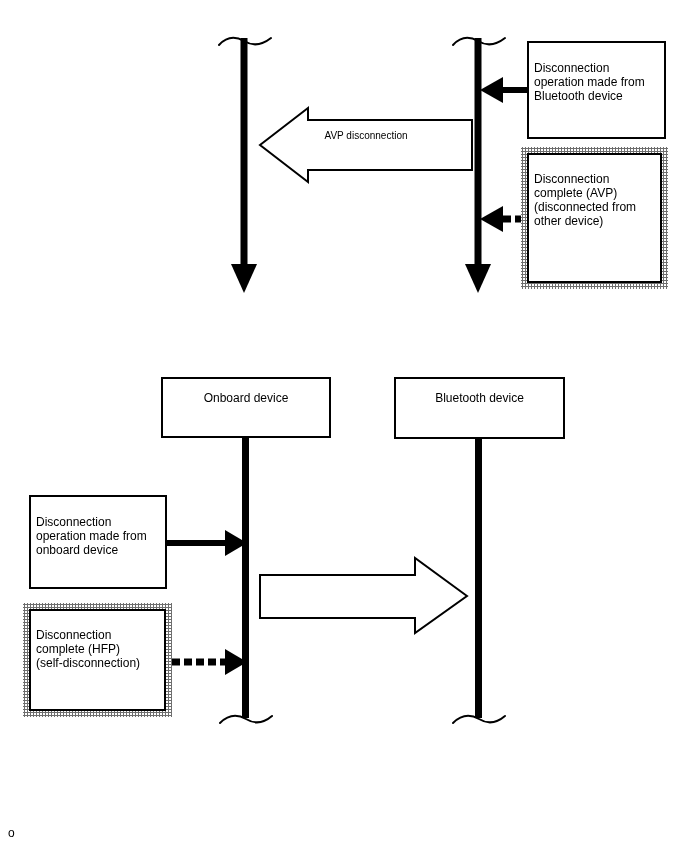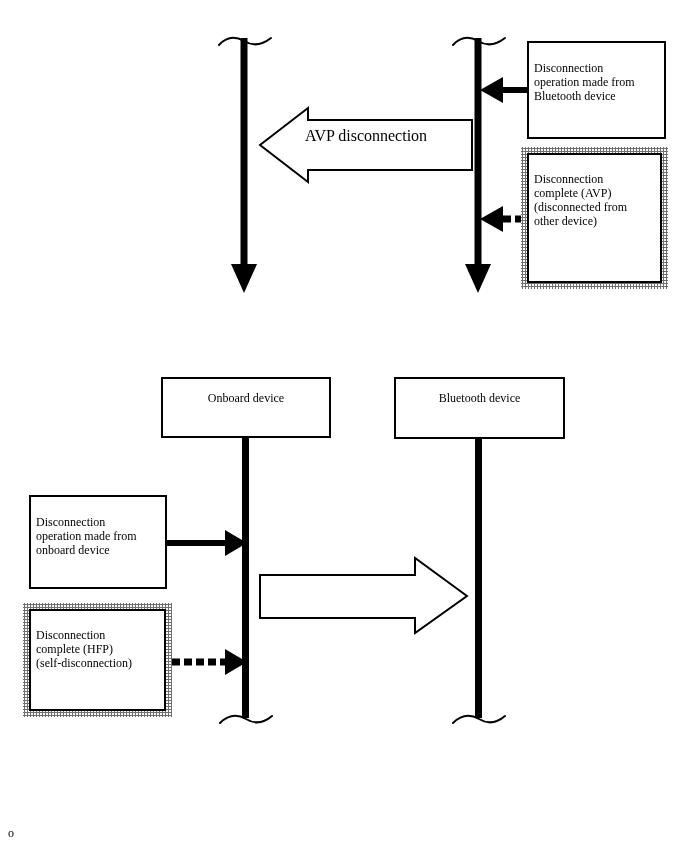--- a/index.html
+++ b/index.html
@@ -1,21 +1,21 @@
 <!DOCTYPE html>
 <html><head>
 <meta charset="utf-8">
 <style>
   html, body { margin: 0; padding: 0; background: #fff; }
   .canvas {
     position: relative;
     width: 688px;
     height: 852px;
     background: #ffffff;
-    font-family: Liberation Serif, serif;
+    font-family: Liberation Sans, sans-serif;
     color: #000;
     overflow: hidden;
   }
   .gfx { position: absolute; left: 0; top: 0; }
   .gfx .ink { fill: #000; stroke: none; }
   .gfx .squig { fill: none; stroke: #000; stroke-width: 2; stroke-linecap: round; }
   .gfx .blockarrow { fill: #fff; stroke: #000; stroke-width: 2; stroke-linejoin: miter; }
   .gfx .dashshaft { stroke: #000; stroke-width: 7; stroke-dasharray: 8 4; fill: none; }
 
   .box {
@@ -45,21 +45,21 @@
     box-sizing: border-box;
     background: #fff;
     border: 2px solid #000;
     font-size: 12px;
     line-height: 14px;
     white-space: pre-line;
     padding: 3px 5px;
   }
   .arrow-label {
     position: absolute;
-    font-size: 16px;
+    font-size: 10px;
     line-height: 14px;
     text-align: center;
   }
   .footer-mark {
     position: absolute;
     left: 8px;
     top: 826px;
     font-size: 12px;
   }
 </style>

